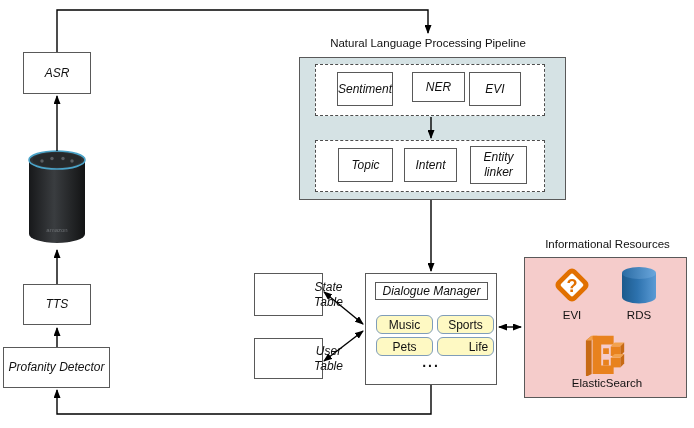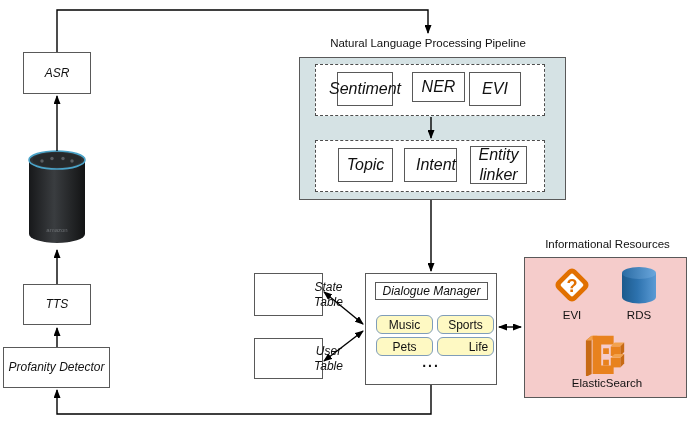--- a/index.html
+++ b/index.html
@@ -5,21 +5,21 @@
   html,body{margin:0;padding:0;background:#fff;}
   #canvas{
     position:relative;width:694px;height:428px;background:#ffffff;overflow:hidden;
     font-family:"Liberation Sans","DejaVu Sans",sans-serif;color:#111;
   }
   .box{
     position:absolute;box-sizing:border-box;border:1px solid #595959;background:#fff;
     display:flex;align-items:center;justify-content:center;text-align:center;
     font-size:12px;line-height:1.25;color:#111;font-style:italic;
   }
-  .nlpbox{font-size:16px;}
+  .nlpbox{font-size:12px;}
   .two-line{white-space:pre-line;padding-left:40px;}
   .container{position:absolute;box-sizing:border-box;border:1px solid #595959;}
   .dashed{position:absolute;box-sizing:border-box;border:1px dashed #4d4d4d;background:#ffffff;}
   .chip{
     position:absolute;box-sizing:border-box;border:1px solid #7f9db9;background:#fef9c3;
     border-radius:6px;display:flex;align-items:center;justify-content:center;font-size:12px;
   }
   .title{position:absolute;font-size:11.5px;text-align:center;color:#111;}
   .iconlabel{position:absolute;font-size:11.5px;text-align:center;color:#111;}
   .ellipsis{position:absolute;font-size:14px;font-weight:bold;letter-spacing:2px;text-align:center;}
@@ -73,21 +73,21 @@
     <span>NER</span>
   </div>
   <div class="box nlpbox" style="left:469px;top:72px;width:52px;height:34px;">
     <span>EVI</span>
   </div>
 
   <div class="dashed" style="left:315px;top:140px;width:230px;height:52px;"></div>
   <div class="box nlpbox" style="left:338px;top:148px;width:55px;height:34px;">
     <span>Topic</span>
   </div>
-  <div class="box nlpbox" style="left:404px;top:148px;width:53px;height:34px;justify-content:flex-end;">
+  <div class="box nlpbox" style="left:404px;top:148px;width:53px;height:34px;">
     <span>Intent</span>
   </div>
   <div class="box nlpbox" style="left:470px;top:146px;width:57px;height:38px;">
     <span>Entity linker</span>
   </div>
 
   <div class="box two-line" style="left:254px;top:273px;width:69px;height:43px;">
     <span class="two-line">State
 Table</span>
   </div>

